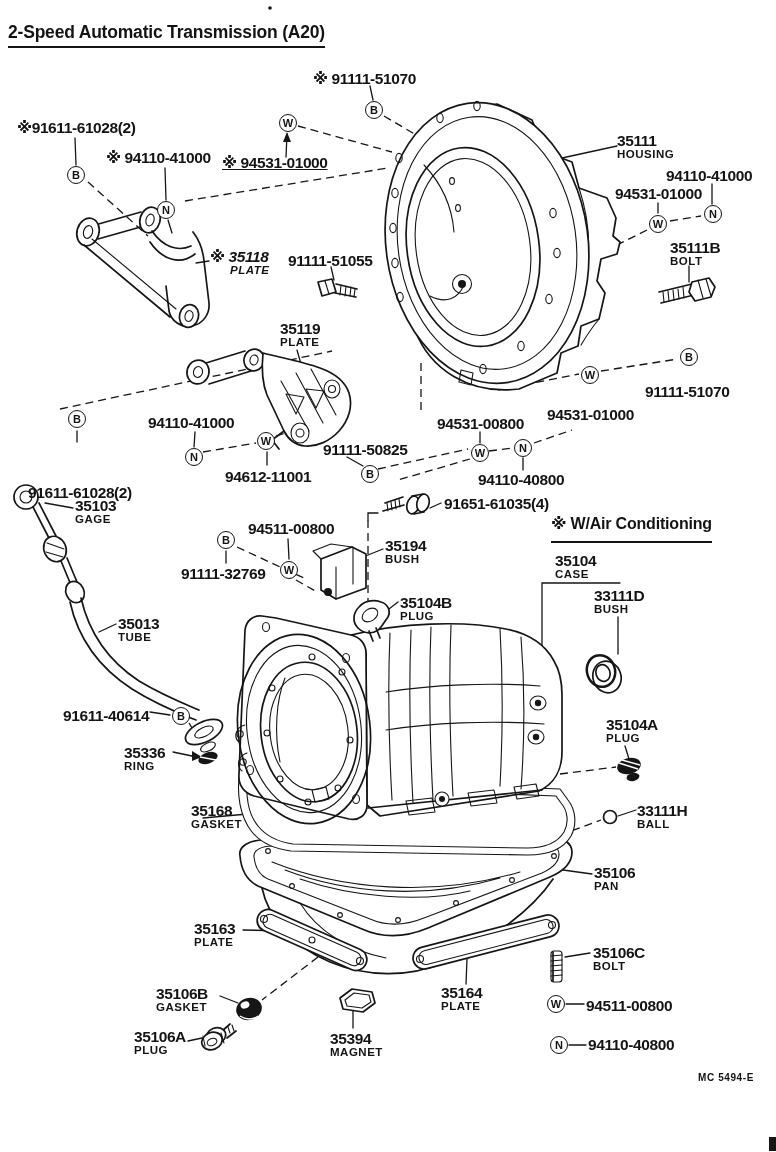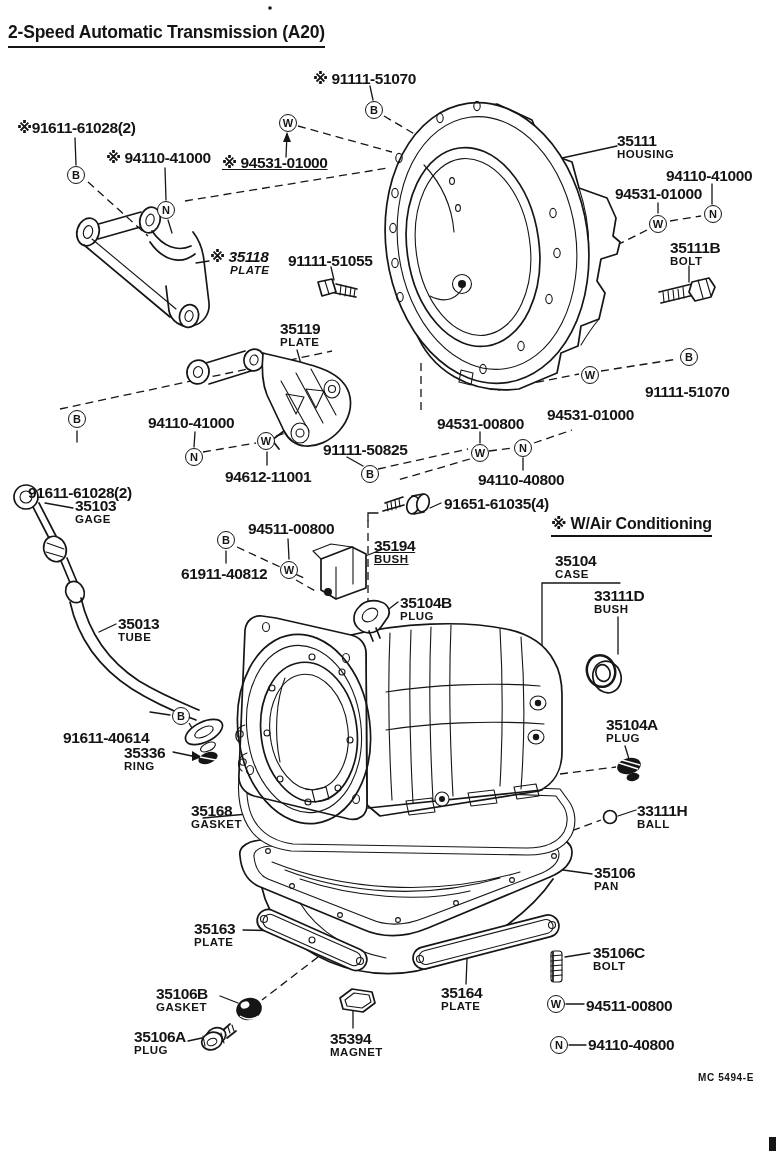--- a/index.html
+++ b/index.html
@@ -2,21 +2,21 @@
 <html><head>
 <meta charset="utf-8">
 <style>
   html,body{margin:0;padding:0;background:#e8e8e8}
   .page{position:relative;width:776px;height:1152px;background:#ffffff;overflow:hidden;
         font-family:"Liberation Sans","DejaVu Sans",sans-serif;color:#141414}
   .page svg{position:absolute;left:0;top:0}
   .title{position:absolute;left:8px;top:22px;font-size:17.5px;font-weight:700;letter-spacing:-0.2px;
          border-bottom:2.2px solid #141414;padding-bottom:3px;white-space:nowrap}
   .heading{position:absolute;left:551px;top:514px;font-size:16px;font-weight:700;letter-spacing:-0.2px;
-         border-bottom:2.2px solid #141414;padding-bottom:2px;white-space:nowrap}
+         border-bottom:2.2px solid #141414;padding-bottom:8px;white-space:nowrap}
   .doccode{position:absolute;left:698px;top:1072px;font-size:10px;font-weight:700;letter-spacing:0.6px;white-space:nowrap}
   .callout{position:absolute;white-space:nowrap;line-height:1.03}
   .callout .pn{font-size:15.5px;font-weight:700;letter-spacing:-0.4px}
   .callout .nm{font-size:11.5px;font-weight:700;letter-spacing:0.5px}
   .sym{position:absolute;width:18px;height:18px;border:1.9px solid #141414;border-radius:50%;
        background:#fff;box-sizing:border-box;display:flex;align-items:center;justify-content:center;
        font-size:11px;font-weight:700;line-height:1}
   
   .o{fill:none;stroke:#161616;stroke-width:1.7;stroke-linecap:round;stroke-linejoin:round}
   .o2{fill:none;stroke:#161616;stroke-width:2.5;stroke-linecap:round;stroke-linejoin:round}
@@ -416,46 +416,46 @@
         <div class="pn">91111-51070</div>
       </div>
       <div class="callout" style="left: 75px; top: 498px;">
         <div class="pn">35103</div>
         <div class="nm">GAGE</div>
       </div>
       <div class="callout" style="left: 248px; top: 521px;">
         <div class="pn">94511-00800</div>
       </div>
       <div class="callout" style="left: 181px; top: 566px;">
-        <div class="pn">61911-40812</div>
+        <div class="pn">91111-32769</div>
       </div>
       <div class="callout" style="left: 444px; top: 496px;">
         <div class="pn">91651-61035(4)</div>
       </div>
-      <div class="callout" style="left: 374px; top: 538px; text-decoration: underline;">
+      <div class="callout" style="left: 385px; top: 538px;">
         <div class="pn">35194</div>
         <div class="nm">BUSH</div>
       </div>
       <div class="callout" style="left: 555px; top: 553px;">
         <div class="pn">35104</div>
         <div class="nm">CASE</div>
       </div>
       <div class="callout" style="left: 594px; top: 588px;">
         <div class="pn">33111D</div>
         <div class="nm">BUSH</div>
       </div>
       <div class="callout" style="left: 118px; top: 616px;">
         <div class="pn">35013</div>
         <div class="nm">TUBE</div>
       </div>
       <div class="callout" style="left: 400px; top: 595px;">
         <div class="pn">35104B</div>
         <div class="nm">PLUG</div>
       </div>
-      <div class="callout" style="left: 63px; top: 730px;">
+      <div class="callout" style="left: 63px; top: 708px;">
         <div class="pn">91611-40614</div>
       </div>
       <div class="callout" style="left: 124px; top: 745px;">
         <div class="pn">35336</div>
         <div class="nm">RING</div>
       </div>
       <div class="callout" style="left: 606px; top: 717px;">
         <div class="pn">35104A</div>
         <div class="nm">PLUG</div>
       </div>

